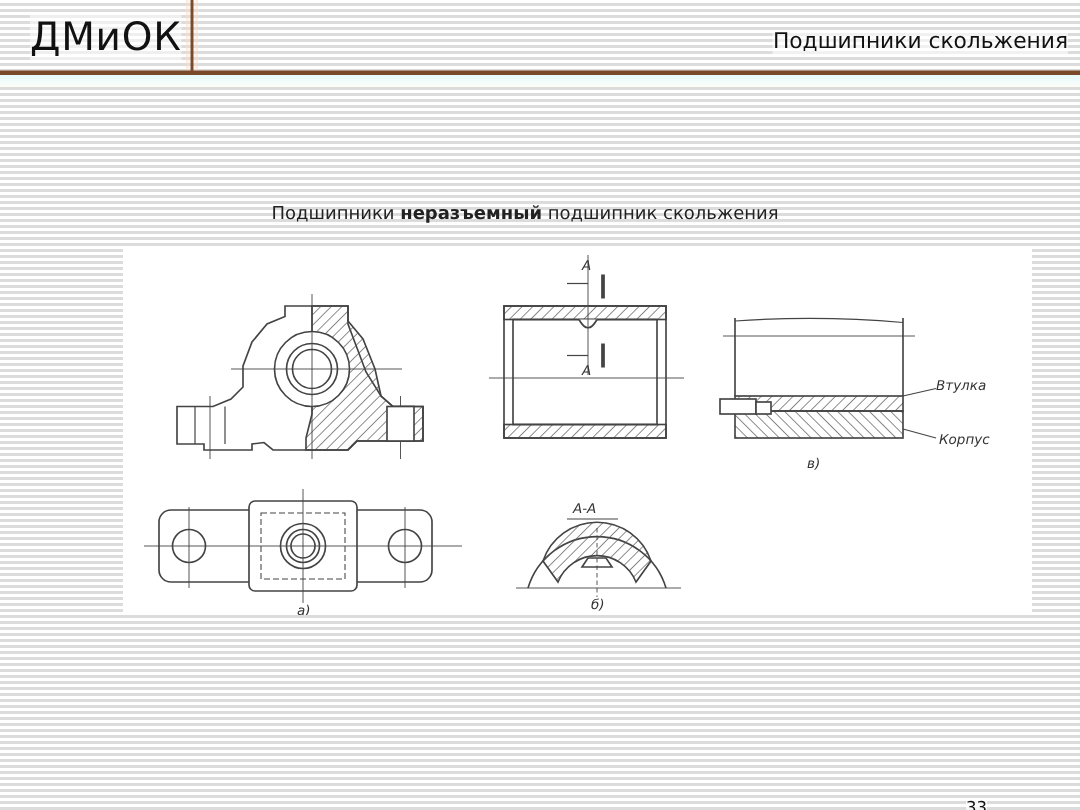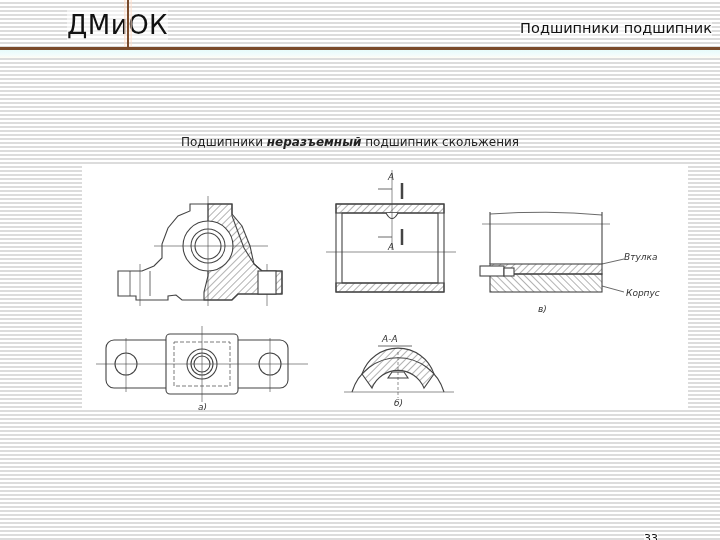--- a/index.html
+++ b/index.html
@@ -7,21 +7,20 @@
     width: 720px; height: 540px; position: relative; overflow: hidden;
     background-color: #ffffff;
     background-image: repeating-linear-gradient(to bottom, #ffffff 0px, #ffffff 2px, #dcdcdc 2px, #dcdcdc 4px);
     font-family: "DejaVu Sans", sans-serif;
     color: #111;
   }
   .header-logo {
     position: absolute; left: 20px; top: 10px;
     font-size: 26px; letter-spacing: 0.5px; color: #111;
     background: rgba(255,255,255,0.55);
-    margin-left: 47px;
   }
   .header-divider-v {
     position: absolute; left: 127px; top: 0; width: 2px; height: 49px;
     background: #7a4a2a;
   }
   .header-divider-v::before {
     content: ""; position: absolute; left: -3px; top: 0; width: 8px; height: 49px;
     background: linear-gradient(to right, rgba(255,220,200,0.7), transparent 40%, transparent 60%, rgba(255,220,200,0.7));
   }
   .header-title {
@@ -34,41 +33,41 @@
     background: #7a4a2a;
   }
   .header-rule-light {
     position: absolute; left: 0; top: 50px; width: 720px; height: 8px;
     background: linear-gradient(to bottom, #e6fbfb, #f2fcfc 60%, #fffdf5);
   }
   .caption {
     position: absolute; left: 181px; top: 135px;
     font-size: 12px; color: #222; white-space: nowrap;
   }
-  .caption b { font-weight: bold; font-style: italic; }
+  .caption b { font-weight: bold; }
   .figure-panel {
     position: absolute; left: 82px; top: 166px; width: 606px; height: 244px;
     background: #ffffff;
   }
   .figure-panel svg { position: absolute; left: 0; top: 0; }
   .page-number {
     position: absolute; left: 644px; top: 500px;
     font-size: 11px; color: #111;
     background: rgba(255,255,255,0.7);
     margin-top: 32px;
   }
   .lbl { font-family: "DejaVu Sans", sans-serif; font-style: italic; font-size: 9px; fill: #333; }
 </style>
 </head>
 <body>
 
 <div>
   <div class="header-logo">ДМиОК</div>
   <div class="header-divider-v"></div>
-  <div class="header-title">Подшипники подшипник</div>
+  <div class="header-title">Подшипники скольжения</div>
   <div class="header-rule"></div>
   <div class="header-rule-light"></div>
 
   <div class="caption">
     <span>Подшипники </span><b>неразъемный</b><span> подшипник скольжения</span>
   </div>
 
   <div class="figure-panel">
     <svg width="606" height="244" viewBox="0 0 606 244" xmlns="http://www.w3.org/2000/svg">
       <defs>

